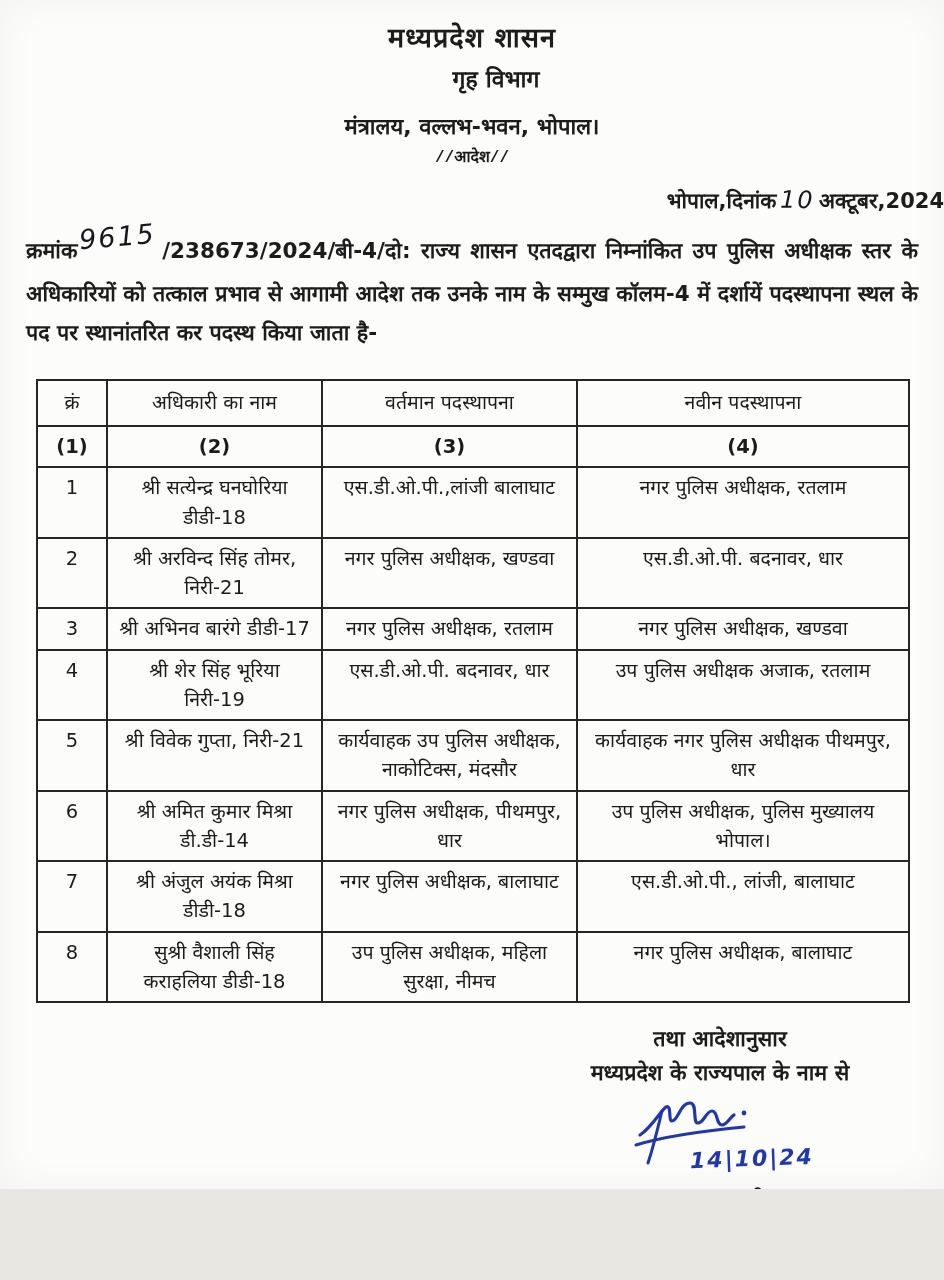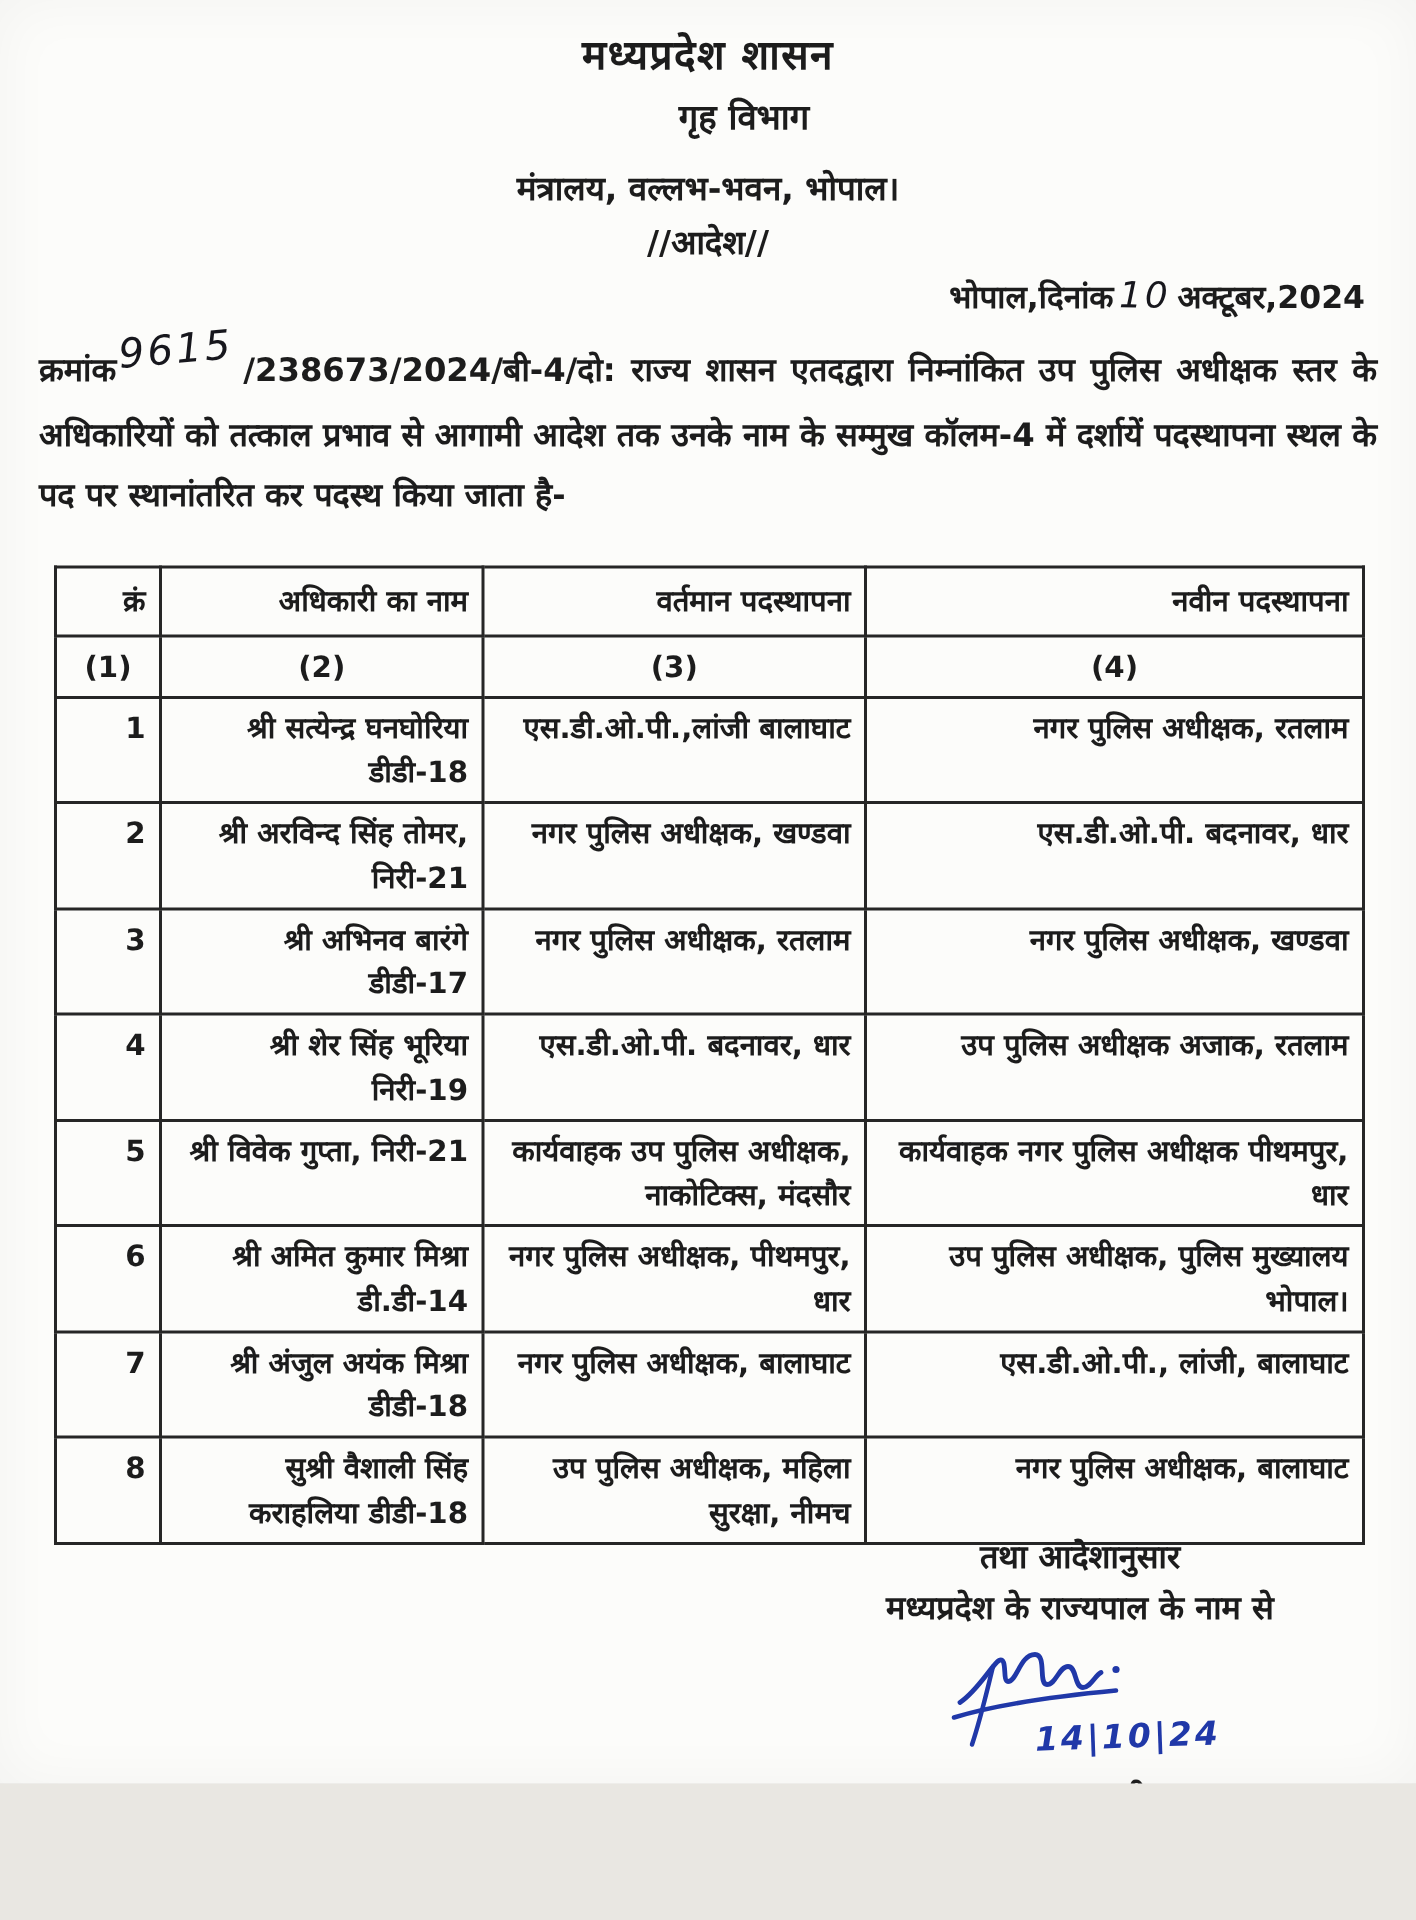--- a/index.html
+++ b/index.html
@@ -14,27 +14,26 @@
     margin:0 auto;
     background:#fcfcfa;
     box-shadow:inset 0 0 40px rgba(0,0,0,0.04);
     overflow:hidden;
   }
   
   .letterhead{padding-top:18px;text-align:center;line-height:1.45;}
   .lh-title{font-size:27px;font-weight:700;letter-spacing:1px;}
   .lh-dept{font-size:23px;font-weight:600;margin-top:6px;padding-left:48px;}
   .lh-addr{font-size:22px;font-weight:600;margin-top:15px;}
-  .lh-order{font-size:22px;font-weight:600;margin-top:4px;}
+  .lh-order{font-size:16px;font-weight:600;margin-top:4px;font-family:Liberation Mono, monospace;}
   
   .dateline{
     text-align:right;
-    padding-right:34px;
     font-size:21px;font-weight:600;
-    margin-top:4px;
+    margin-top:15px;
   }
   
   .hw{
     display:inline-block;
     font-style:italic;
     font-weight:500;
     letter-spacing:2px;
     transform:rotate(-5deg);
   }
   .hw-ref{
@@ -61,23 +60,23 @@
   .transfer-table{
     border-collapse:collapse;
     margin:26px 0 0 36px;
     width:872px;
     table-layout:fixed;
   }
   .transfer-table th,.transfer-table td{
     border:2.2px solid #262626;
     padding:5px 9px;
     font-size:19.5px;
-    font-weight:700;
+    font-weight:400;
     vertical-align:top;
-    text-align:right;
+    text-align:center;
     line-height:1.5;
     overflow:hidden;
   }
   .transfer-table th{height:34px;vertical-align:middle;}
   .num-row td{text-align:center;height:26px;font-weight:600;}
   .sno-cell{text-align:left;}
   
   .footer-block{
     position:absolute;
     right:44px;top:1022px;

